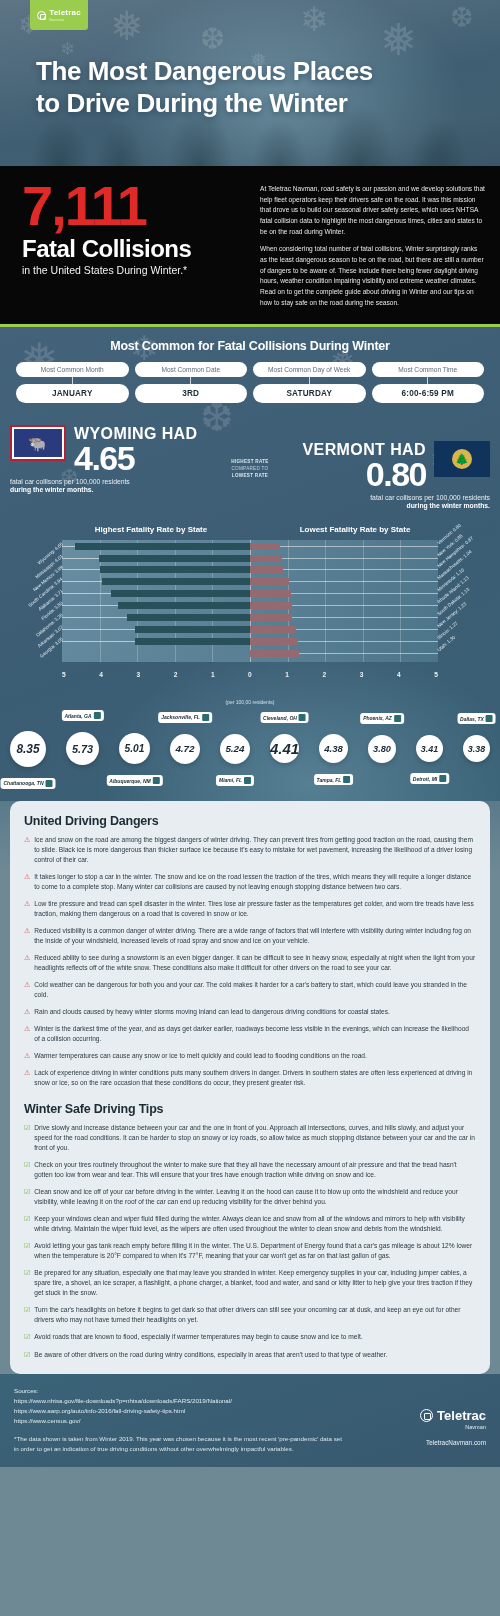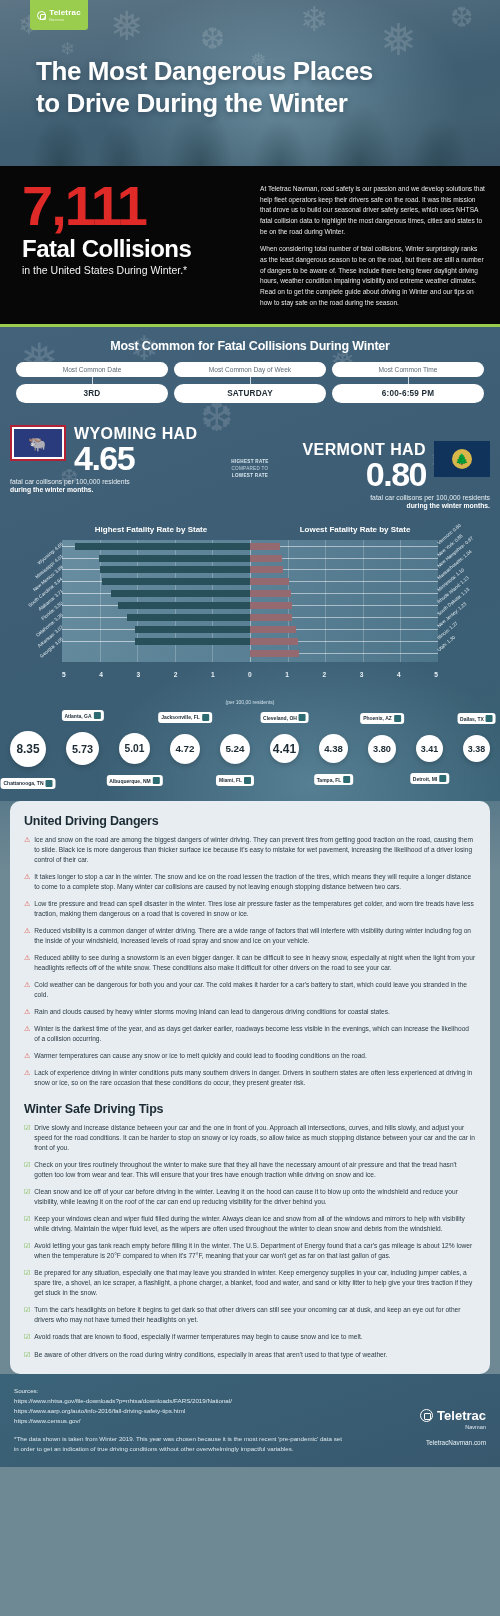--- a/index.html
+++ b/index.html
@@ -120,21 +120,21 @@
   .lbl.r { transform-origin: left center; transform: rotate(-40deg); }
   .axis { position:absolute; left:52px; right:52px; bottom:2px; display:flex; justify-content:space-between; }
   .axis span { font-size: 6.6px; color:#e9f2f7; font-weight:600; }
   .plotbg { position:absolute; left:0; right:0; top:0; bottom:0; background: linear-gradient(120deg, rgba(168,212,227,.40), rgba(140,195,214,.22)); }
 
   
   .cities { padding: 8px 6px 14px; position:relative; z-index:2; }
   .cities h2 { text-align:center; color:#fff; font-size: 12.5px; font-weight:700; letter-spacing:-.2px;}
   .cities .per { text-align:center; color:#cfe0ea; font-size: 5px; margin-top: 1px; }
   .citywrap { position: relative; height: 78px; margin-top: 4px; }
-  .bubblerow { position:absolute; left:4px; right:4px; top: 22px; display:flex; justify-content:space-between; align-items:center; }
+  .bubblerow { position:absolute; left:4px; right:4px; top: 22px; display:flex; justify-content:space-between; align-items:center;font-style:italic; }
   .bub { background:#fff; border-radius:50%; display:flex; align-items:center; justify-content:center;
          color:#1b2a33; font-weight:700; box-shadow: 0 2px 5px rgba(0,0,0,.18); }
   .tagtop, .tagbot { position:absolute; background:#fff; border-radius:3px; padding:2px 3px;
         font-size: 5px; font-weight:700; color:#1b2a33; display:flex; align-items:center; gap:2px; white-space:nowrap;}
   .tagtop { top: 0; } .tagbot { bottom: 0; }
   .stchip { width:7px; height:7px; background:#2c6b72; display:inline-block; border-radius:1px;}
 
   
   .cardzone { background: linear-gradient(180deg,#5a7a8a 0%, #6e8894 12%, #6e8894 100%); padding: 0 10px 0; position:relative; z-index:2;}
   .card { background:#e7edf1; border-radius: 10px; padding: 13px 14px 14px; }
@@ -205,20 +205,25 @@
     <div class="snowflake" style="left:20px;top:10px;font-size:46px">❅</div>
     <div class="snowflake" style="left:130px;top:4px;font-size:34px">❄</div>
     <div class="snowflake" style="left:200px;top:70px;font-size:40px">❆</div>
     <div class="snowflake" style="left:330px;top:20px;font-size:30px">❅</div>
     <div class="snowflake" style="left:430px;top:120px;font-size:26px">❄</div>
     <div class="snowflake" style="left:60px;top:140px;font-size:22px">❆</div>
 
     <div class="common">
       <h2>Most Common for Fatal Collisions During Winter</h2>
       <div class="pillrow" id="pill-row">
+          <div class="pillcol">
+            <div class="pill-top">Most Common Month</div>
+            <div class="pill-stem"></div>
+            <div class="pill-bot">JANUARY</div>
+          </div>
           <div class="pillcol">
             <div class="pill-top">Most Common Date</div>
             <div class="pill-stem"></div>
             <div class="pill-bot">3RD</div>
           </div>
           <div class="pillcol">
             <div class="pill-top">Most Common Day of Week</div>
             <div class="pill-stem"></div>
             <div class="pill-bot">SATURDAY</div>
           </div>
@@ -418,21 +423,21 @@
               </div>
             </div>
             <div style="position: relative;">
               <div class="bub" style="width: 30px; height: 30px; font-size: 9.9px;">5.24</div>
               <div class="tagbot" style="left: 50%; transform: translateX(-50%); bottom: -22px;">
                 <span>Miami, FL</span>
                 <span class="stchip"></span>
               </div>
             </div>
             <div style="position: relative;">
-              <div class="bub" style="width: 29px; height: 29px; font-size: 12px;">4.41</div>
+              <div class="bub" style="width: 29px; height: 29px; font-size: 15px;">4.41</div>
               <div class="tagtop" style="left: 50%; transform: translateX(-50%); top: -22px;">
                 <span>Cleveland, OH</span>
                 <span class="stchip"></span>
               </div>
             </div>
             <div style="position: relative;">
               <div class="bub" style="width: 29px; height: 29px; font-size: 9.57px;">4.38</div>
               <div class="tagbot" style="left: 50%; transform: translateX(-50%); bottom: -22px;">
                 <span>Tampa, FL</span>
                 <span class="stchip"></span>

